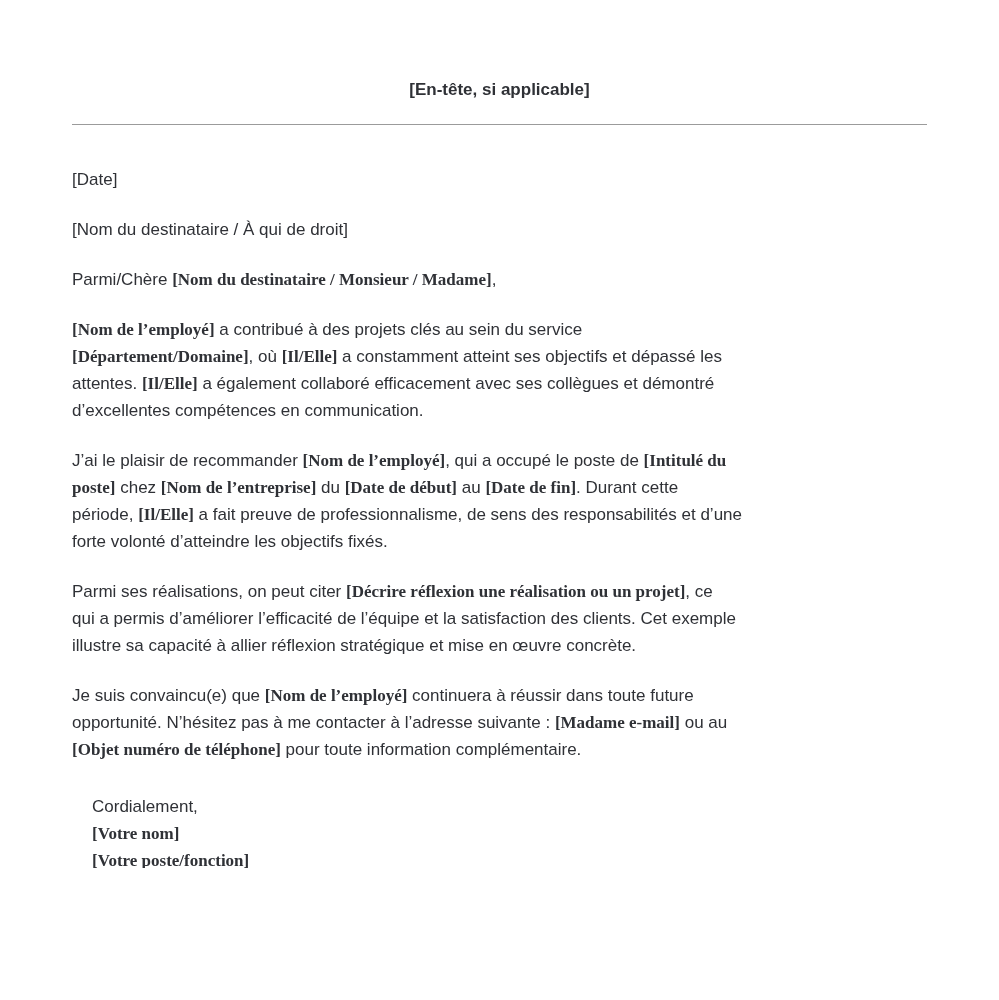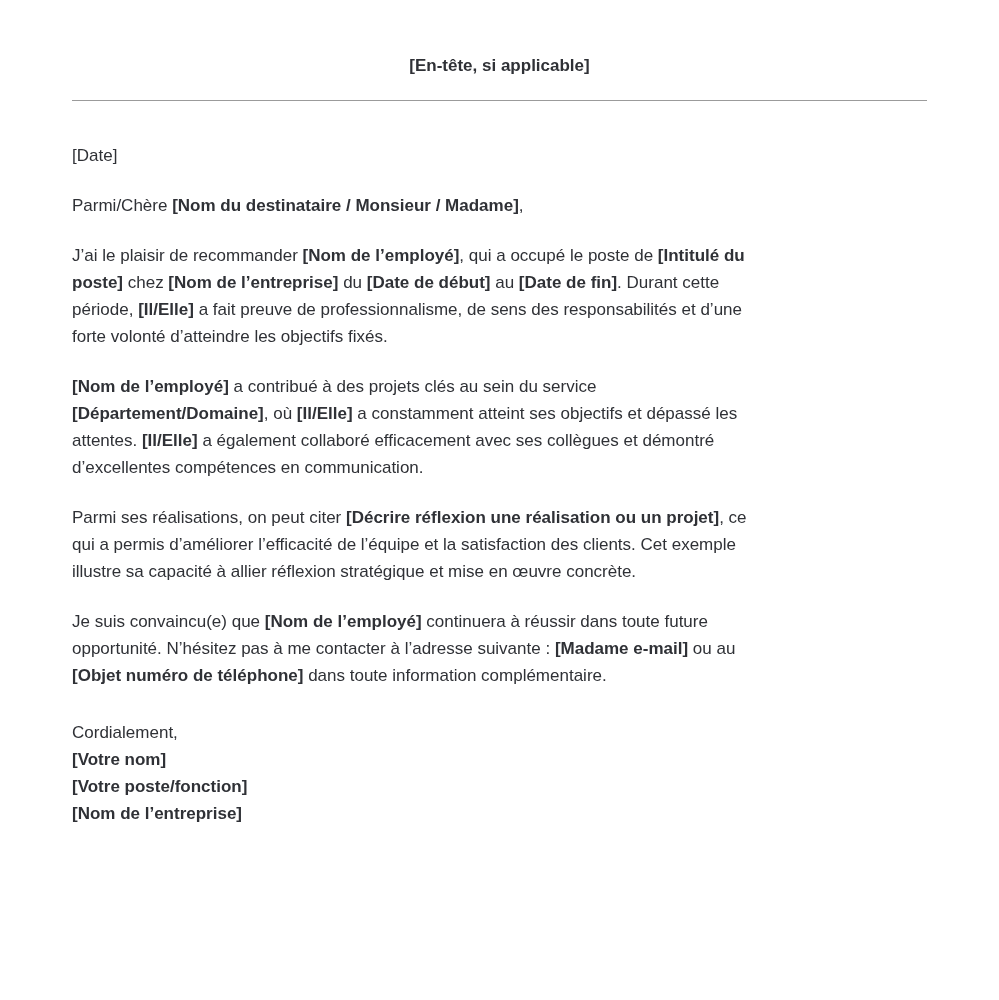--- a/index.html
+++ b/index.html
@@ -6,21 +6,21 @@
     margin: 0;
     padding: 0;
     background: #ffffff;
   }
   .page {
     position: relative;
     width: 999px;
     height: 868px;
     box-sizing: border-box;
     background: var(--page-bg, #ffffff);
-    padding: 52px 72px 0 72px;
+    padding: 76px 72px 0 72px;
     font-family: "Liberation Sans", "DejaVu Sans", sans-serif;
     font-size: 17px;
     line-height: 27px;
     color: var(--text-color, #2f3136);
     overflow: hidden;
   }
   .letterhead {
     text-align: center;
     margin: 0;
     font-weight: 700;
@@ -34,56 +34,59 @@
   p.block {
     margin: 0 0 23px 0;
     white-space: pre-line;
   }
   p.bold {
     font-weight: 400;
   }
   strong {
     font-weight: 700;
     color: inherit;
+    font-family: Liberation Serif, serif;
   }
   p.signature {
     margin-top: 30px;
+    margin-left: 20px;
   }
 </style>
 </head>
 <body>
 
 <div class="page">
 
   <p class="letterhead">[En-tête, si applicable]</p>
 
   <hr class="divider">
 
   <p class="block bold">[Date]</p>
 
+  <p class="block bold">[Nom du destinataire / À qui de droit]</p>
 
 
   <p class="block"><span>Parmi/Chère </span><strong>[Nom du destinataire / Monsieur / Madame]</strong><span>,</span></p>
+
+  <p class="block"><strong>[Nom de l’employé]</strong><span> a contribué à des projets clés au sein du service
+</span><strong>[Département/Domaine]</strong><span>, où </span><strong>[Il/Elle]</strong><span> a constamment atteint ses objectifs et dépassé les
+attentes. </span><strong>[Il/Elle]</strong><span> a également collaboré efficacement avec ses collègues et démontré
+d’excellentes compétences en communication.</span></p>
 
   <p class="block"><span>J’ai le plaisir de recommander </span><strong>[Nom de l’employé]</strong><span>, qui a occupé le poste de </span><strong>[Intitulé du
 poste]</strong><span> chez </span><strong>[Nom de l’entreprise]</strong><span> du </span><strong>[Date de début]</strong><span> au </span><strong>[Date de fin]</strong><span>. Durant cette
 période, </span><strong>[Il/Elle]</strong><span> a fait preuve de professionnalisme, de sens des responsabilités et d’une
 forte volonté d’atteindre les objectifs fixés.</span></p>
-
-  <p class="block"><strong>[Nom de l’employé]</strong><span> a contribué à des projets clés au sein du service
-</span><strong>[Département/Domaine]</strong><span>, où </span><strong>[Il/Elle]</strong><span> a constamment atteint ses objectifs et dépassé les
-attentes. </span><strong>[Il/Elle]</strong><span> a également collaboré efficacement avec ses collègues et démontré
-d’excellentes compétences en communication.</span></p>
 
   <p class="block"><span>Parmi ses réalisations, on peut citer </span><strong>[Décrire réflexion une réalisation ou un projet]</strong><span>, ce
 qui a permis d’améliorer l’efficacité de l’équipe et la satisfaction des clients. Cet exemple
 illustre sa capacité à allier réflexion stratégique et mise en œuvre concrète.</span></p>
 
   <p class="block"><span>Je suis convaincu(e) que </span><strong>[Nom de l’employé]</strong><span> continuera à réussir dans toute future
 opportunité. N’hésitez pas à me contacter à l’adresse suivante : </span><strong>[Madame e-mail]</strong><span> ou au
-</span><strong>[Objet numéro de téléphone]</strong><span> dans toute information complémentaire.</span></p>
+</span><strong>[Objet numéro de téléphone]</strong><span> pour toute information complémentaire.</span></p>
 
   <p class="block signature"><span>Cordialement,
 </span><strong>[Votre nom]
 [Votre poste/fonction]
 [Nom de l’entreprise]</strong></p>
 
 </div>
 
 </body></html>

